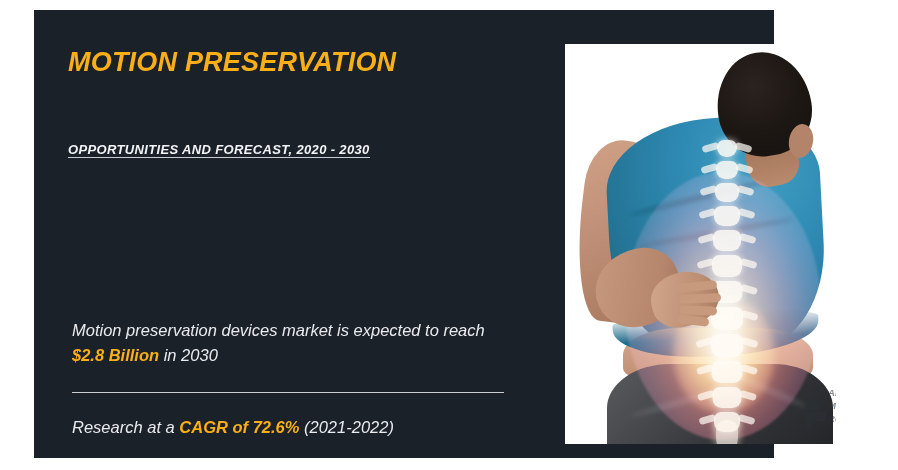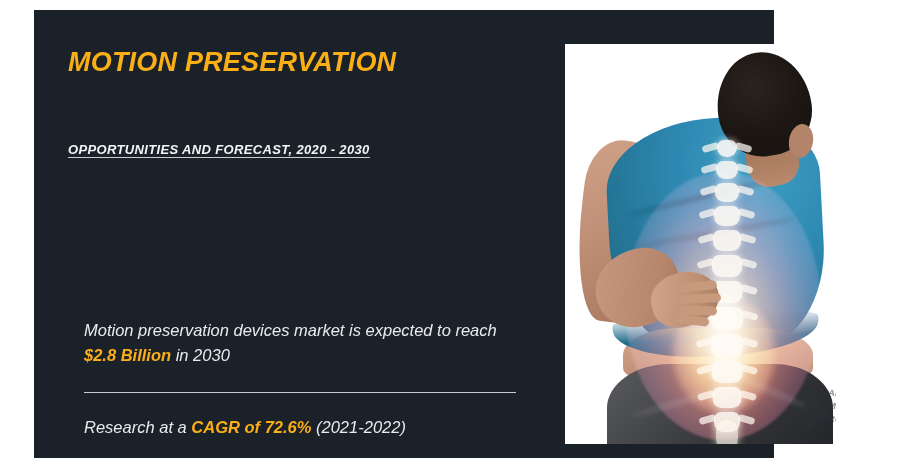--- a/index.html
+++ b/index.html
@@ -74,21 +74,21 @@
     color: #f2f4f6;
     padding-bottom: 0;
     border-bottom: 1.4px solid #c9ccd1;
     display: inline-block;
     white-space: nowrap;
     margin-top: 16px;
   }
 
   .stat-block {
     position: absolute;
-    left: 16px;
+    left: 4px;
     top: 270px;
     width: 446px;
   }
 
   .stat-line {
     font-size: 16.5px;
     line-height: 25px;
     color: #e9ebee;
     font-weight: normal;
   }

